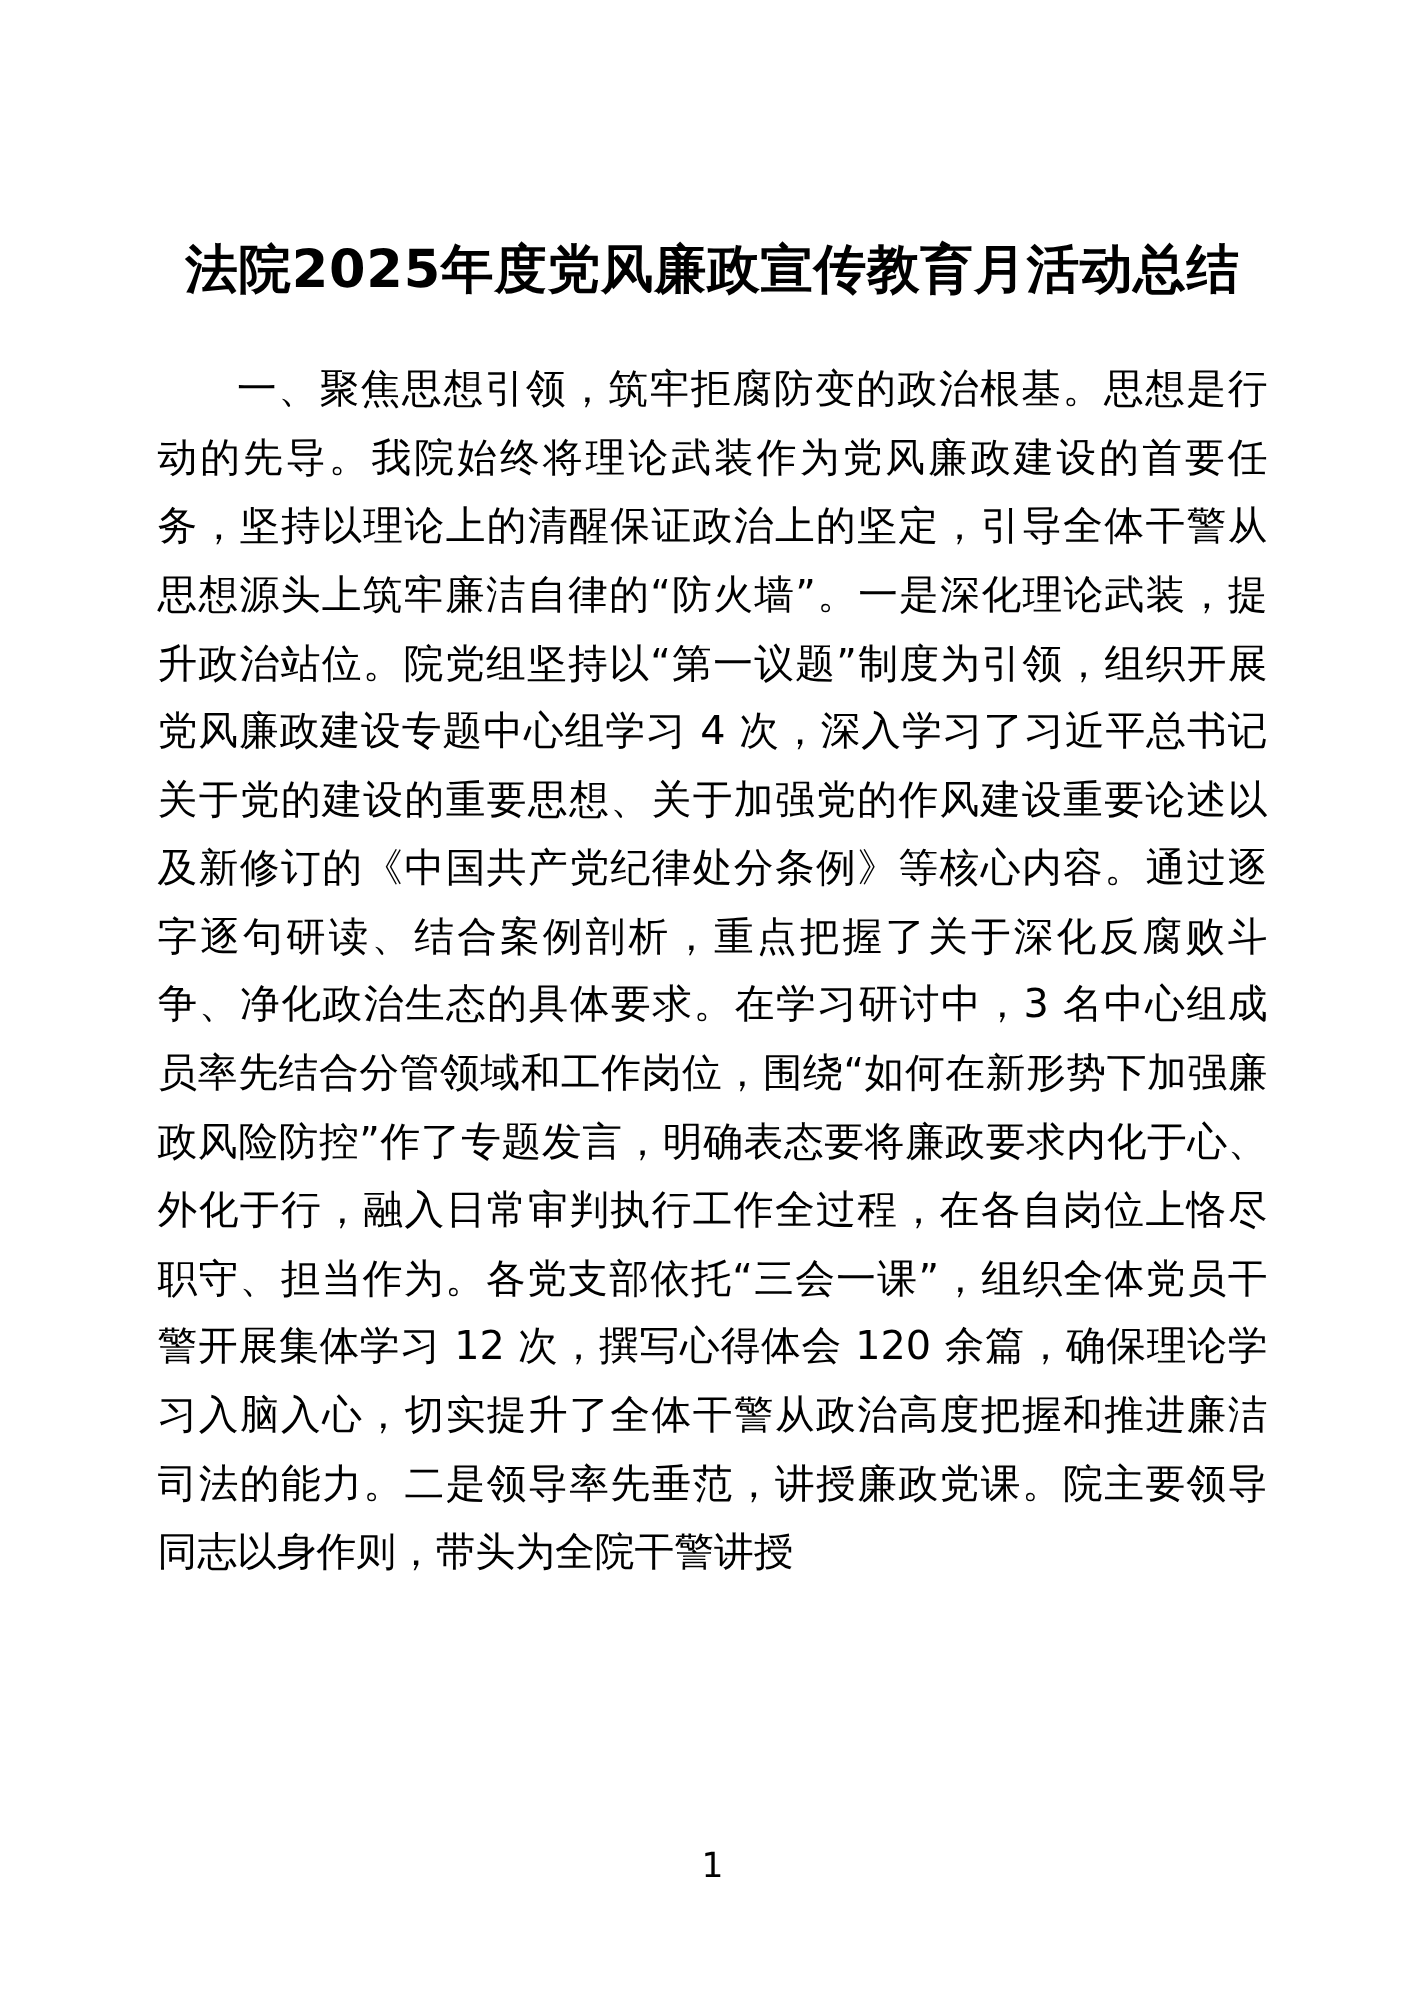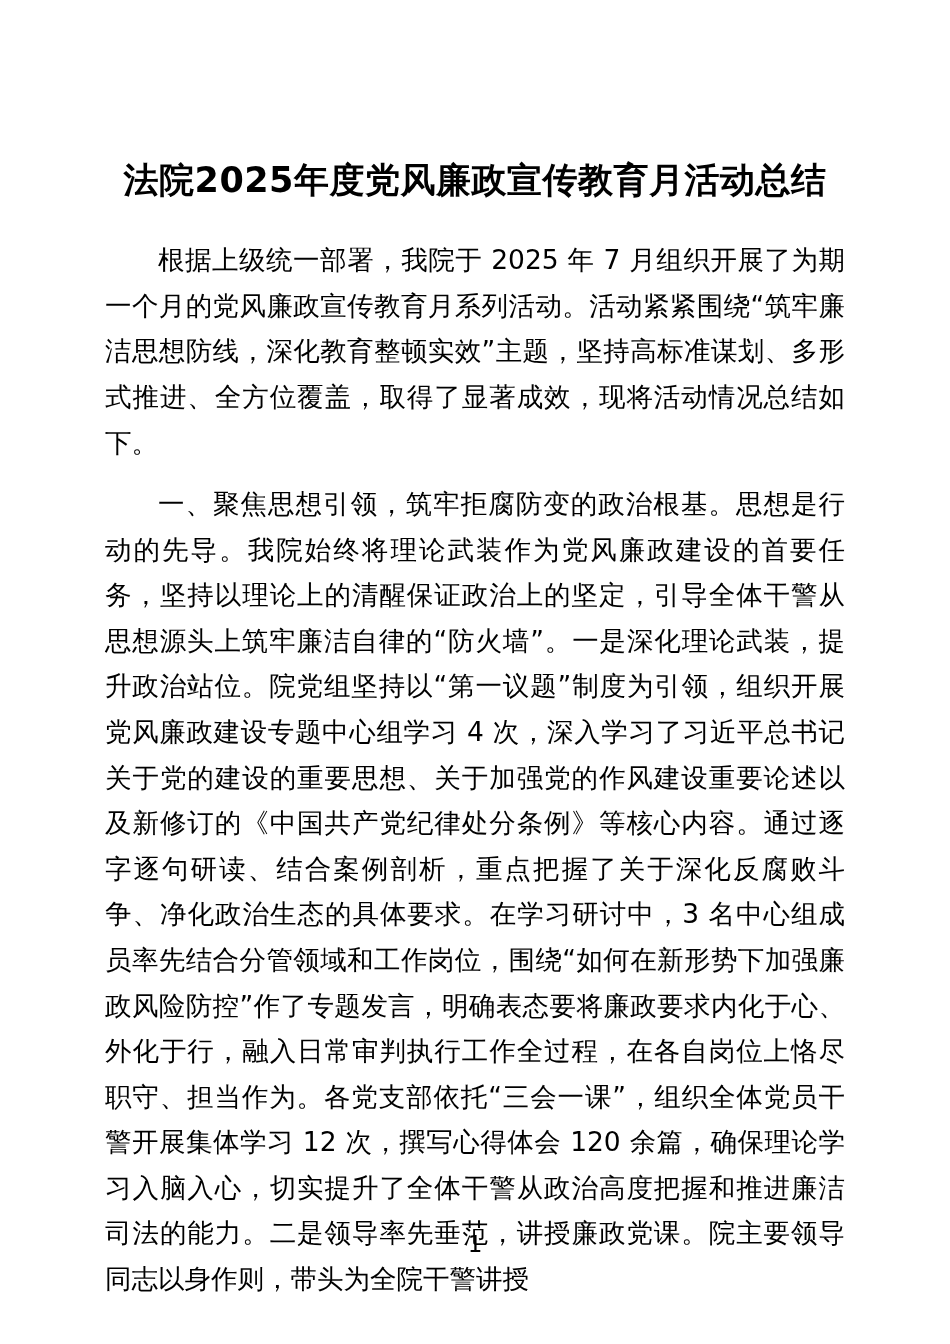--- a/index.html
+++ b/index.html
@@ -56,16 +56,15 @@
     font-family: "DejaVu Sans", sans-serif;
     font-size: 23px;
     line-height: 1;
   }
 </style>
 </head>
 <body>
 
 <div class="page">
   <h1 class="doc-title">法院2025年度党风廉政宣传教育月活动总结</h1>
-  <p class="body-text indent">根据上级统一部署，我院于 2025 年 7 月组织开展了为期一个月的党风廉政宣传教育月系列活动。活动紧紧围绕“筑牢廉洁思想防线，深化教育整顿实效”主题，坚持高标准谋划、多形式推进、全方位覆盖，取得了显著成效，现将活动情况总结如下。</p>
   <p class="body-text indent">一、聚焦思想引领，筑牢拒腐防变的政治根基。思想是行动的先导。我院始终将理论武装作为党风廉政建设的首要任务，坚持以理论上的清醒保证政治上的坚定，引导全体干警从思想源头上筑牢廉洁自律的“防火墙”。一是深化理论武装，提升政治站位。院党组坚持以“第一议题”制度为引领，组织开展党风廉政建设专题中心组学习 4 次，深入学习了习近平总书记关于党的建设的重要思想、关于加强党的作风建设重要论述以及新修订的《中国共产党纪律处分条例》等核心内容。通过逐字逐句研读、结合案例剖析，重点把握了关于深化反腐败斗争、净化政治生态的具体要求。在学习研讨中，3 名中心组成员率先结合分管领域和工作岗位，围绕“如何在新形势下加强廉政风险防控”作了专题发言，明确表态要将廉政要求内化于心、外化于行，融入日常审判执行工作全过程，在各自岗位上恪尽职守、担当作为。各党支部依托“三会一课”，组织全体党员干警开展集体学习 12 次，撰写心得体会 120 余篇，确保理论学习入脑入心，切实提升了全体干警从政治高度把握和推进廉洁司法的能力。二是领导率先垂范，讲授廉政党课。院主要领导同志以身作则，带头为全院干警讲授</p>
   <div class="page-number">1</div>
 </div>
 
 </body></html>

